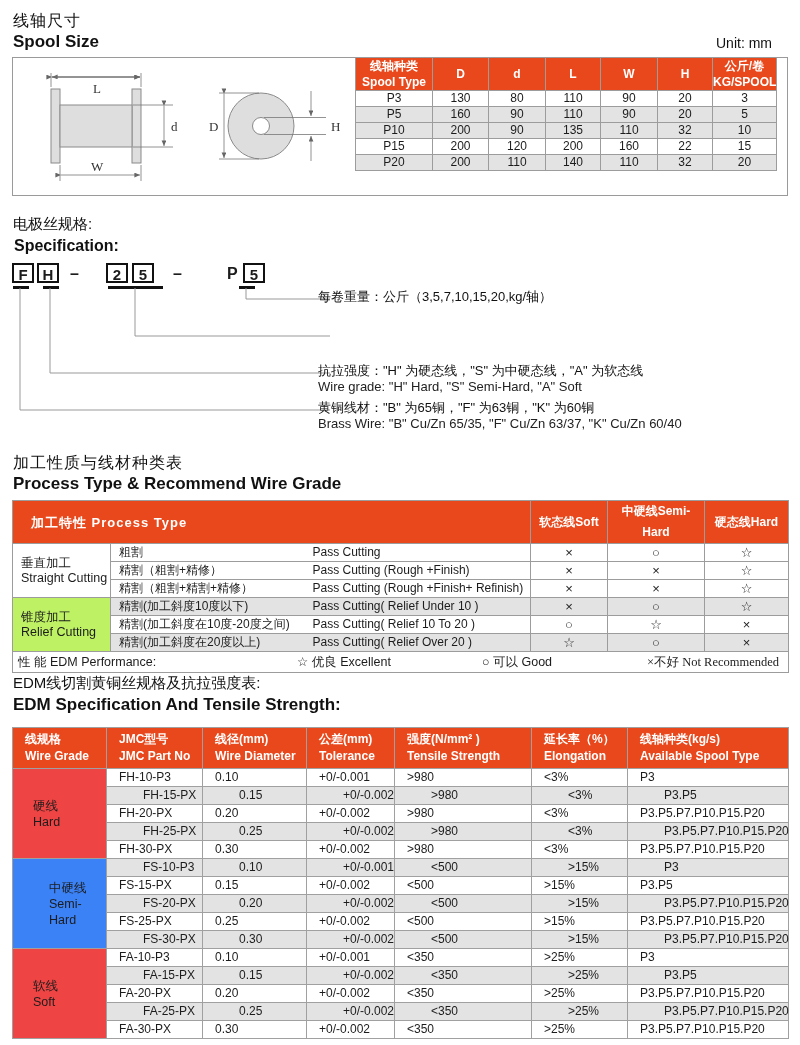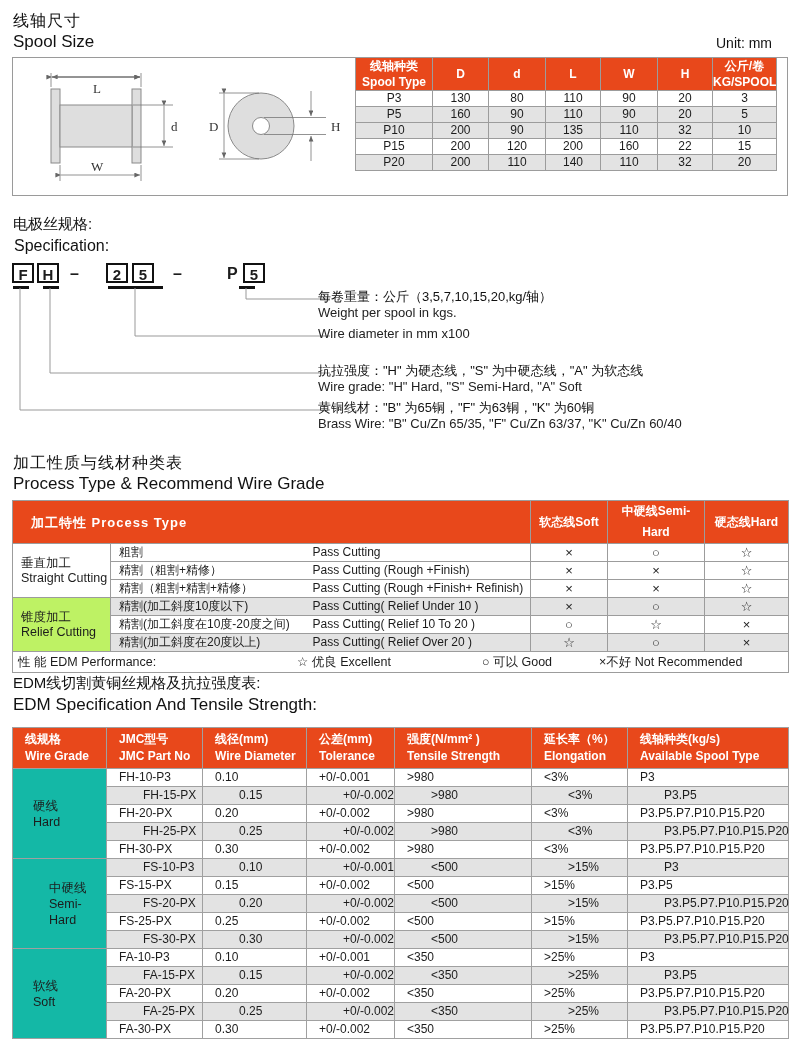--- a/index.html
+++ b/index.html
@@ -1,20 +1,20 @@
 <!DOCTYPE html>
 <html><head>
 <meta charset="utf-8">
 <style>
   html,body{margin:0;padding:0;background:#fff;}
   body{width:800px;height:1045px;font-family:"Liberation Sans","DejaVu Sans",sans-serif;color:#1c1c1c;}
   .page{position:relative;width:800px;height:1045px;background:#ffffff;overflow:hidden;}
   .abs{position:absolute;}
   .title-zh{font-size:16px;letter-spacing:1px;color:#111;}
-  .title-en{font-size:17px;font-weight:normal;color:#111;}
+  .title-en{font-size:17px;font-weight:bold;color:#111;}
   .small-title-zh{font-size:15px;color:#111;}
   .unit{font-size:14px;color:#111;}
 
   
   table{border-collapse:collapse;table-layout:fixed;}
   td,th{padding:0;font-weight:normal;}
 
   
   .spool-box{border:1px solid #9a9a9a;background:#fff;}
   .spool-table{width:421px;font-size:12px;}
@@ -35,23 +35,23 @@
   .proc-table tr.stripe td{background:#e3e3e3;}
   .proc-table tr.stripe td.cat{background:#bef264;}
   .proc-table td.legend-cell{height:20px;position:relative;font-size:12.5px;background:#fff;}
   .legend-item{position:absolute;top:0;line-height:20px;white-space:nowrap;}
 
   
   .str-table{width:776px;font-size:12px;}
   .str-table td,.str-table th{border:1px solid #a0a0a0;height:17px;line-height:17px;text-align:left;}
   .str-table thead th{background:#e8481b;color:#fff;font-weight:bold;font-size:12px;height:40px;line-height:17px;padding-left:12px;vertical-align:middle;}
   .str-table td{padding-left:12px;}
-  .str-table td.grp{padding-left:20px;font-size:12.5px;line-height:16px;vertical-align:middle;background:#14b8a6;}
+  .str-table td.grp{padding-left:20px;font-size:12.5px;line-height:16px;vertical-align:middle;background:#ef4444;}
   .str-table tr.stripe td{background:#e3e3e3;padding-left:36px;}
-  .str-table tr.stripe td.grp{background:#14b8a6;}
+  .str-table tr.stripe td.grp{background:#3b82f6;}
 
   
   .code-box{position:absolute;width:22px;height:20px;border:2px solid #111;text-align:center;font-weight:bold;font-size:15px;line-height:20px;background:#fff;box-sizing:border-box;}
   .code-plain{position:absolute;font-weight:bold;font-size:16px;line-height:22px;}
   .code-underline{position:absolute;height:3px;background:#111;}
   .spec-note{position:absolute;left:318px;width:470px;line-height:15.5px;}
   .spec-note .zh{font-size:13px;color:#111;}
   .spec-note .en{font-size:13px;color:#222;}
 
   svg text{font-family:"Liberation Serif","DejaVu Serif",serif;font-size:13px;fill:#333;}
@@ -201,24 +201,22 @@
 
   <svg class="abs" style="left:0;top:287px;" width="330" height="130">
     <path d="M246,1 V12 H330" fill="none" stroke="#999" stroke-width="1"></path>
     <path d="M135,1 V49 H330" fill="none" stroke="#999" stroke-width="1"></path>
     <path d="M50,1 V86 H330" fill="none" stroke="#999" stroke-width="1"></path>
     <path d="M20,1 V123 H330" fill="none" stroke="#999" stroke-width="1"></path>
   </svg>
   <div class="abs" style="left:0;top:0;">
       <div class="spec-note" style="top: 289px;">
         <div class="zh">每卷重量：公斤（3,5,7,10,15,20,kg/轴）</div>
-        <div class="en">Weight per spool in kgs.</div>
       </div>
       <div class="spec-note" style="top: 326px;">
-        <div class="en">Wire diameter in mm x100</div>
       </div>
       <div class="spec-note" style="top: 363px;">
         <div class="zh">抗拉强度："H" 为硬态线，"S" 为中硬态线，"A" 为软态线</div>
         <div class="en">Wire grade: "H" Hard, "S" Semi-Hard, "A" Soft</div>
       </div>
       <div class="spec-note" style="top: 400px;">
         <div class="zh">黄铜线材："B" 为65铜，"F" 为63铜，"K" 为60铜</div>
         <div class="en">Brass Wire: "B" Cu/Zn 65/35, "F" Cu/Zn  63/37, "K" Cu/Zn  60/40</div>
       </div>
     </div>
@@ -294,21 +292,21 @@
           <td class="mark">○</td>
           <td class="mark">×</td>
         </tr>
       </tbody>
     <tfoot>
       <tr>
         <td class="legend-cell" colspan="6">
           <span class="legend-item" style="left:5px;">性 能 EDM Performance:</span>
           <span class="legend-item" style="left:284px;">☆ 优良  Excellent</span>
           <span class="legend-item" style="left:469px;">○ 可以  Good</span>
-          <span class="legend-item" style="left:586px;">×不好  Not  Recommended</span>
+          <span class="legend-item" style="left:634px;font-family:Liberation Serif, serif;">×不好  Not  Recommended</span>
         </td>
       </tr>
     </tfoot>
   </table>
 
   <div class="abs small-title-zh" style="left:13px;top:674px;">EDM线切割黄铜丝规格及抗拉强度表:</div>
   <div class="abs title-en" style="left:13px;top:695px;">EDM Specification And Tensile Strength:</div>
 
   <table class="abs str-table" style="left:12px;top:727px;">
     <colgroup>

